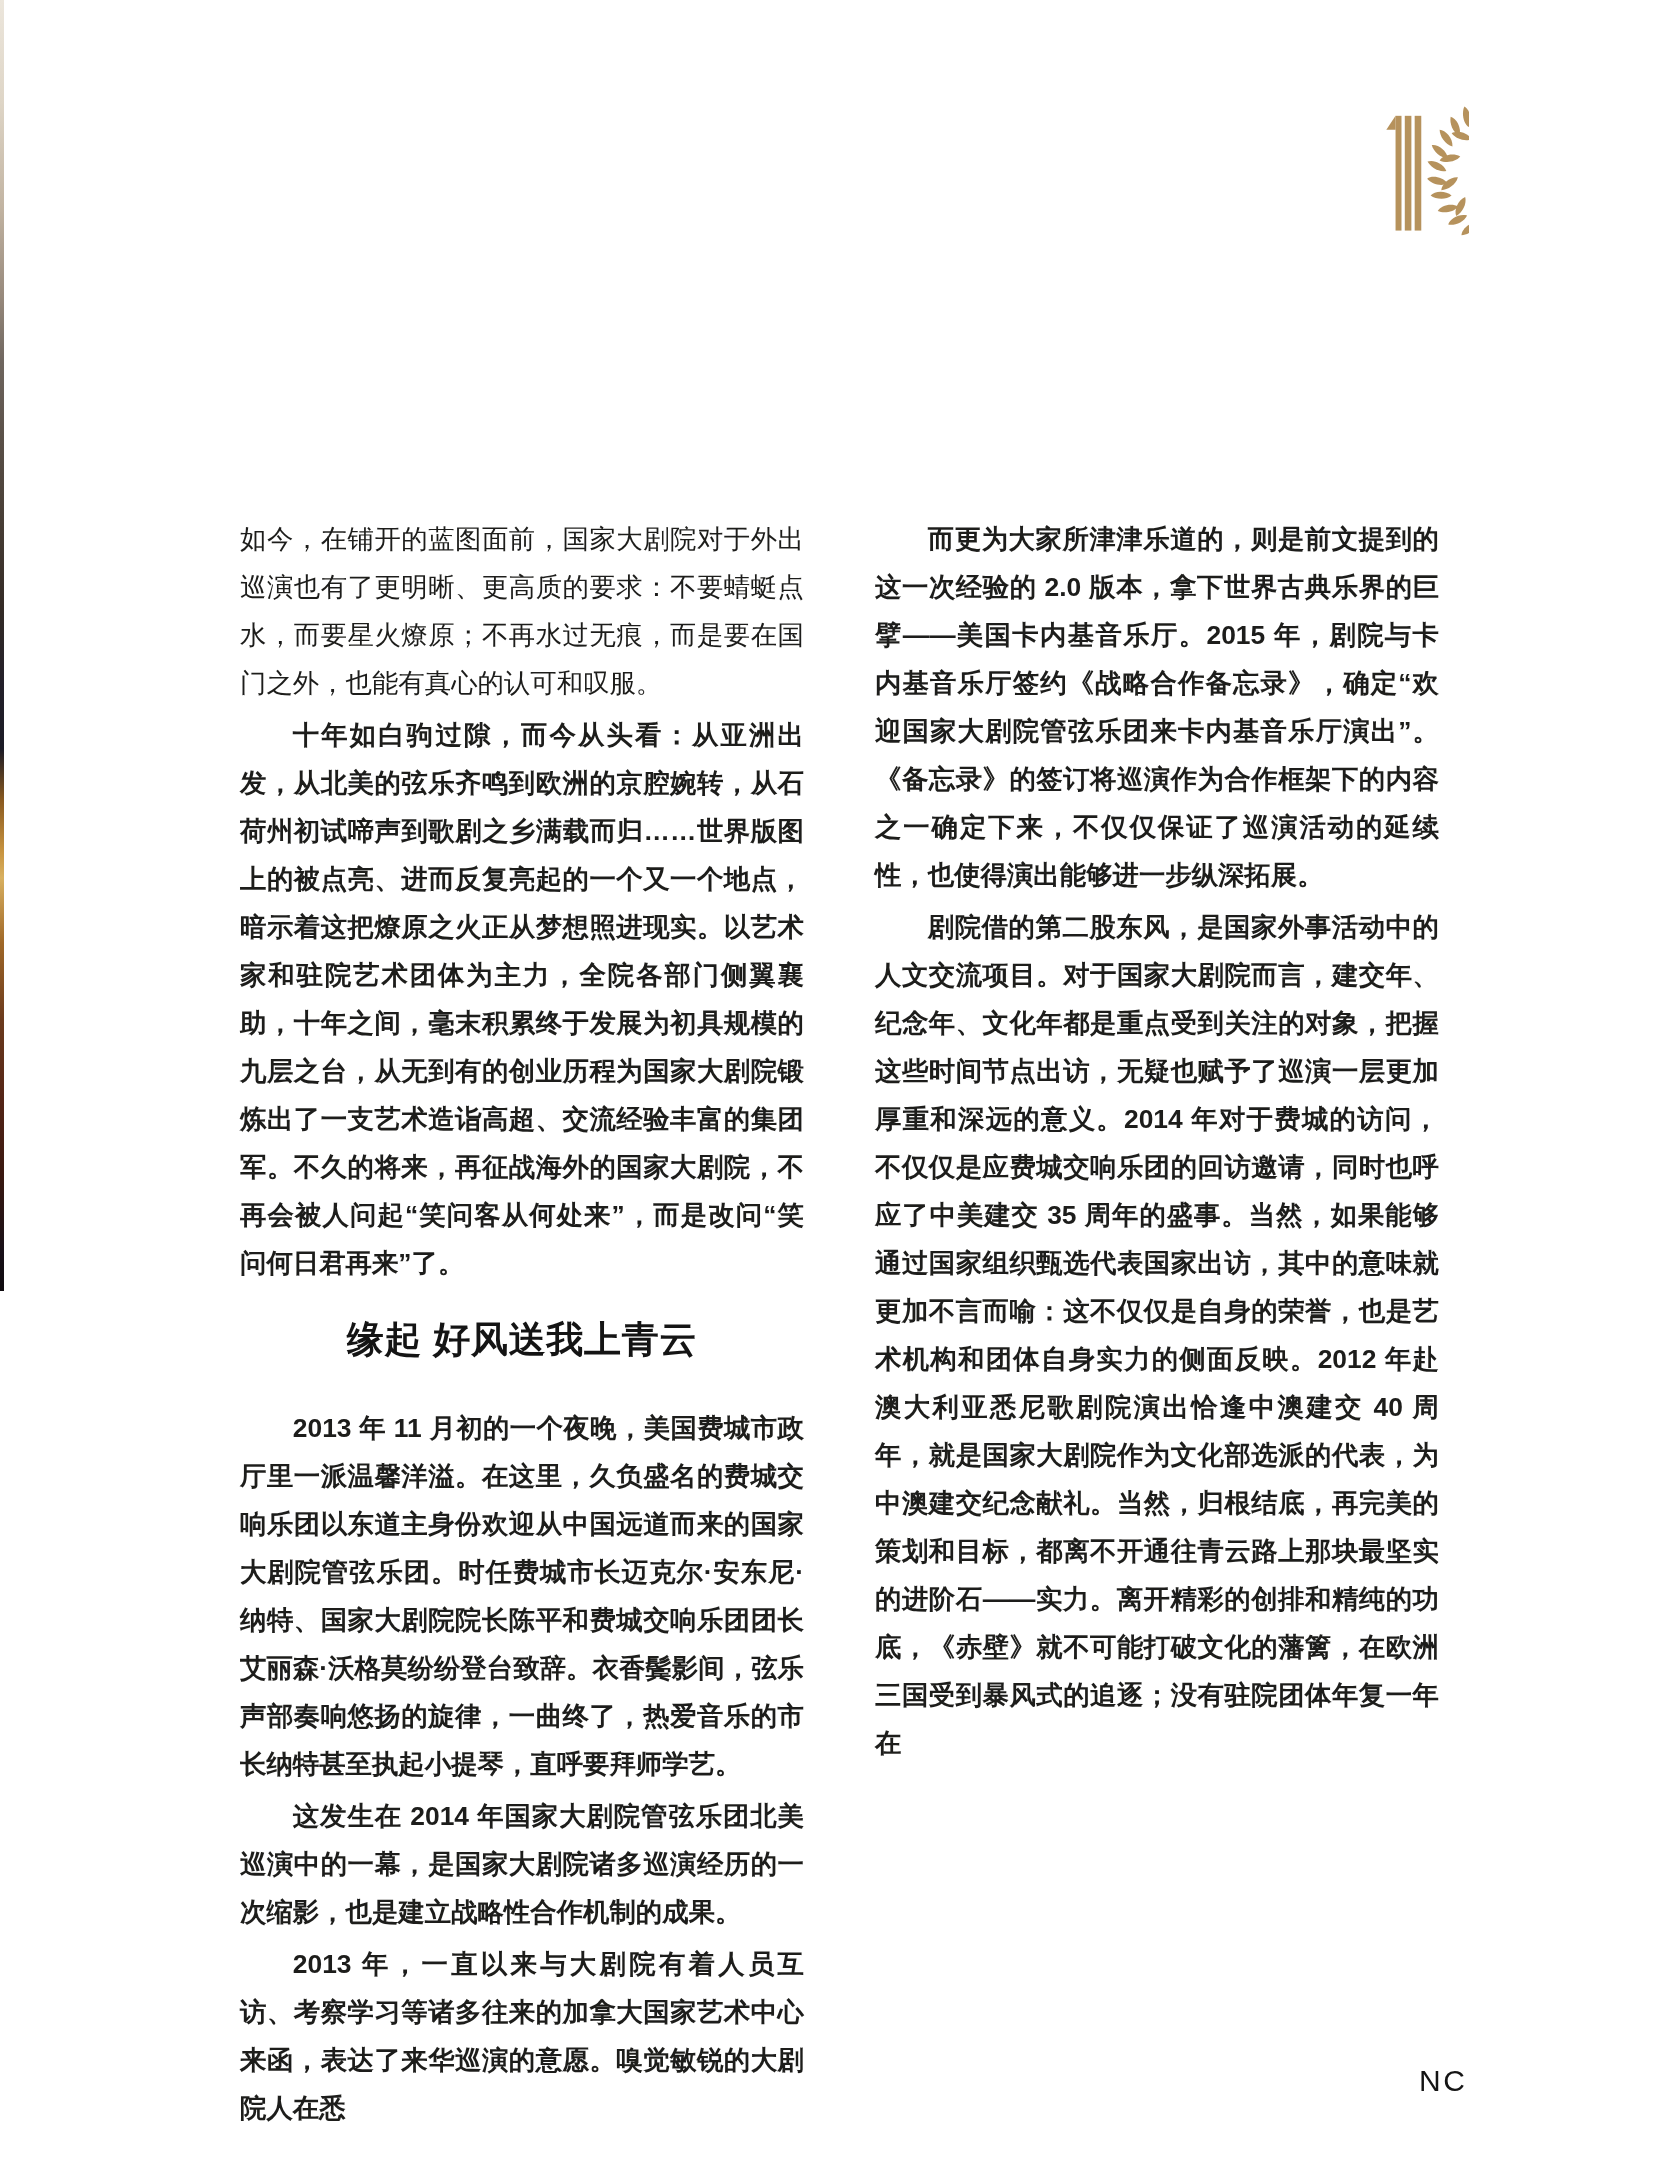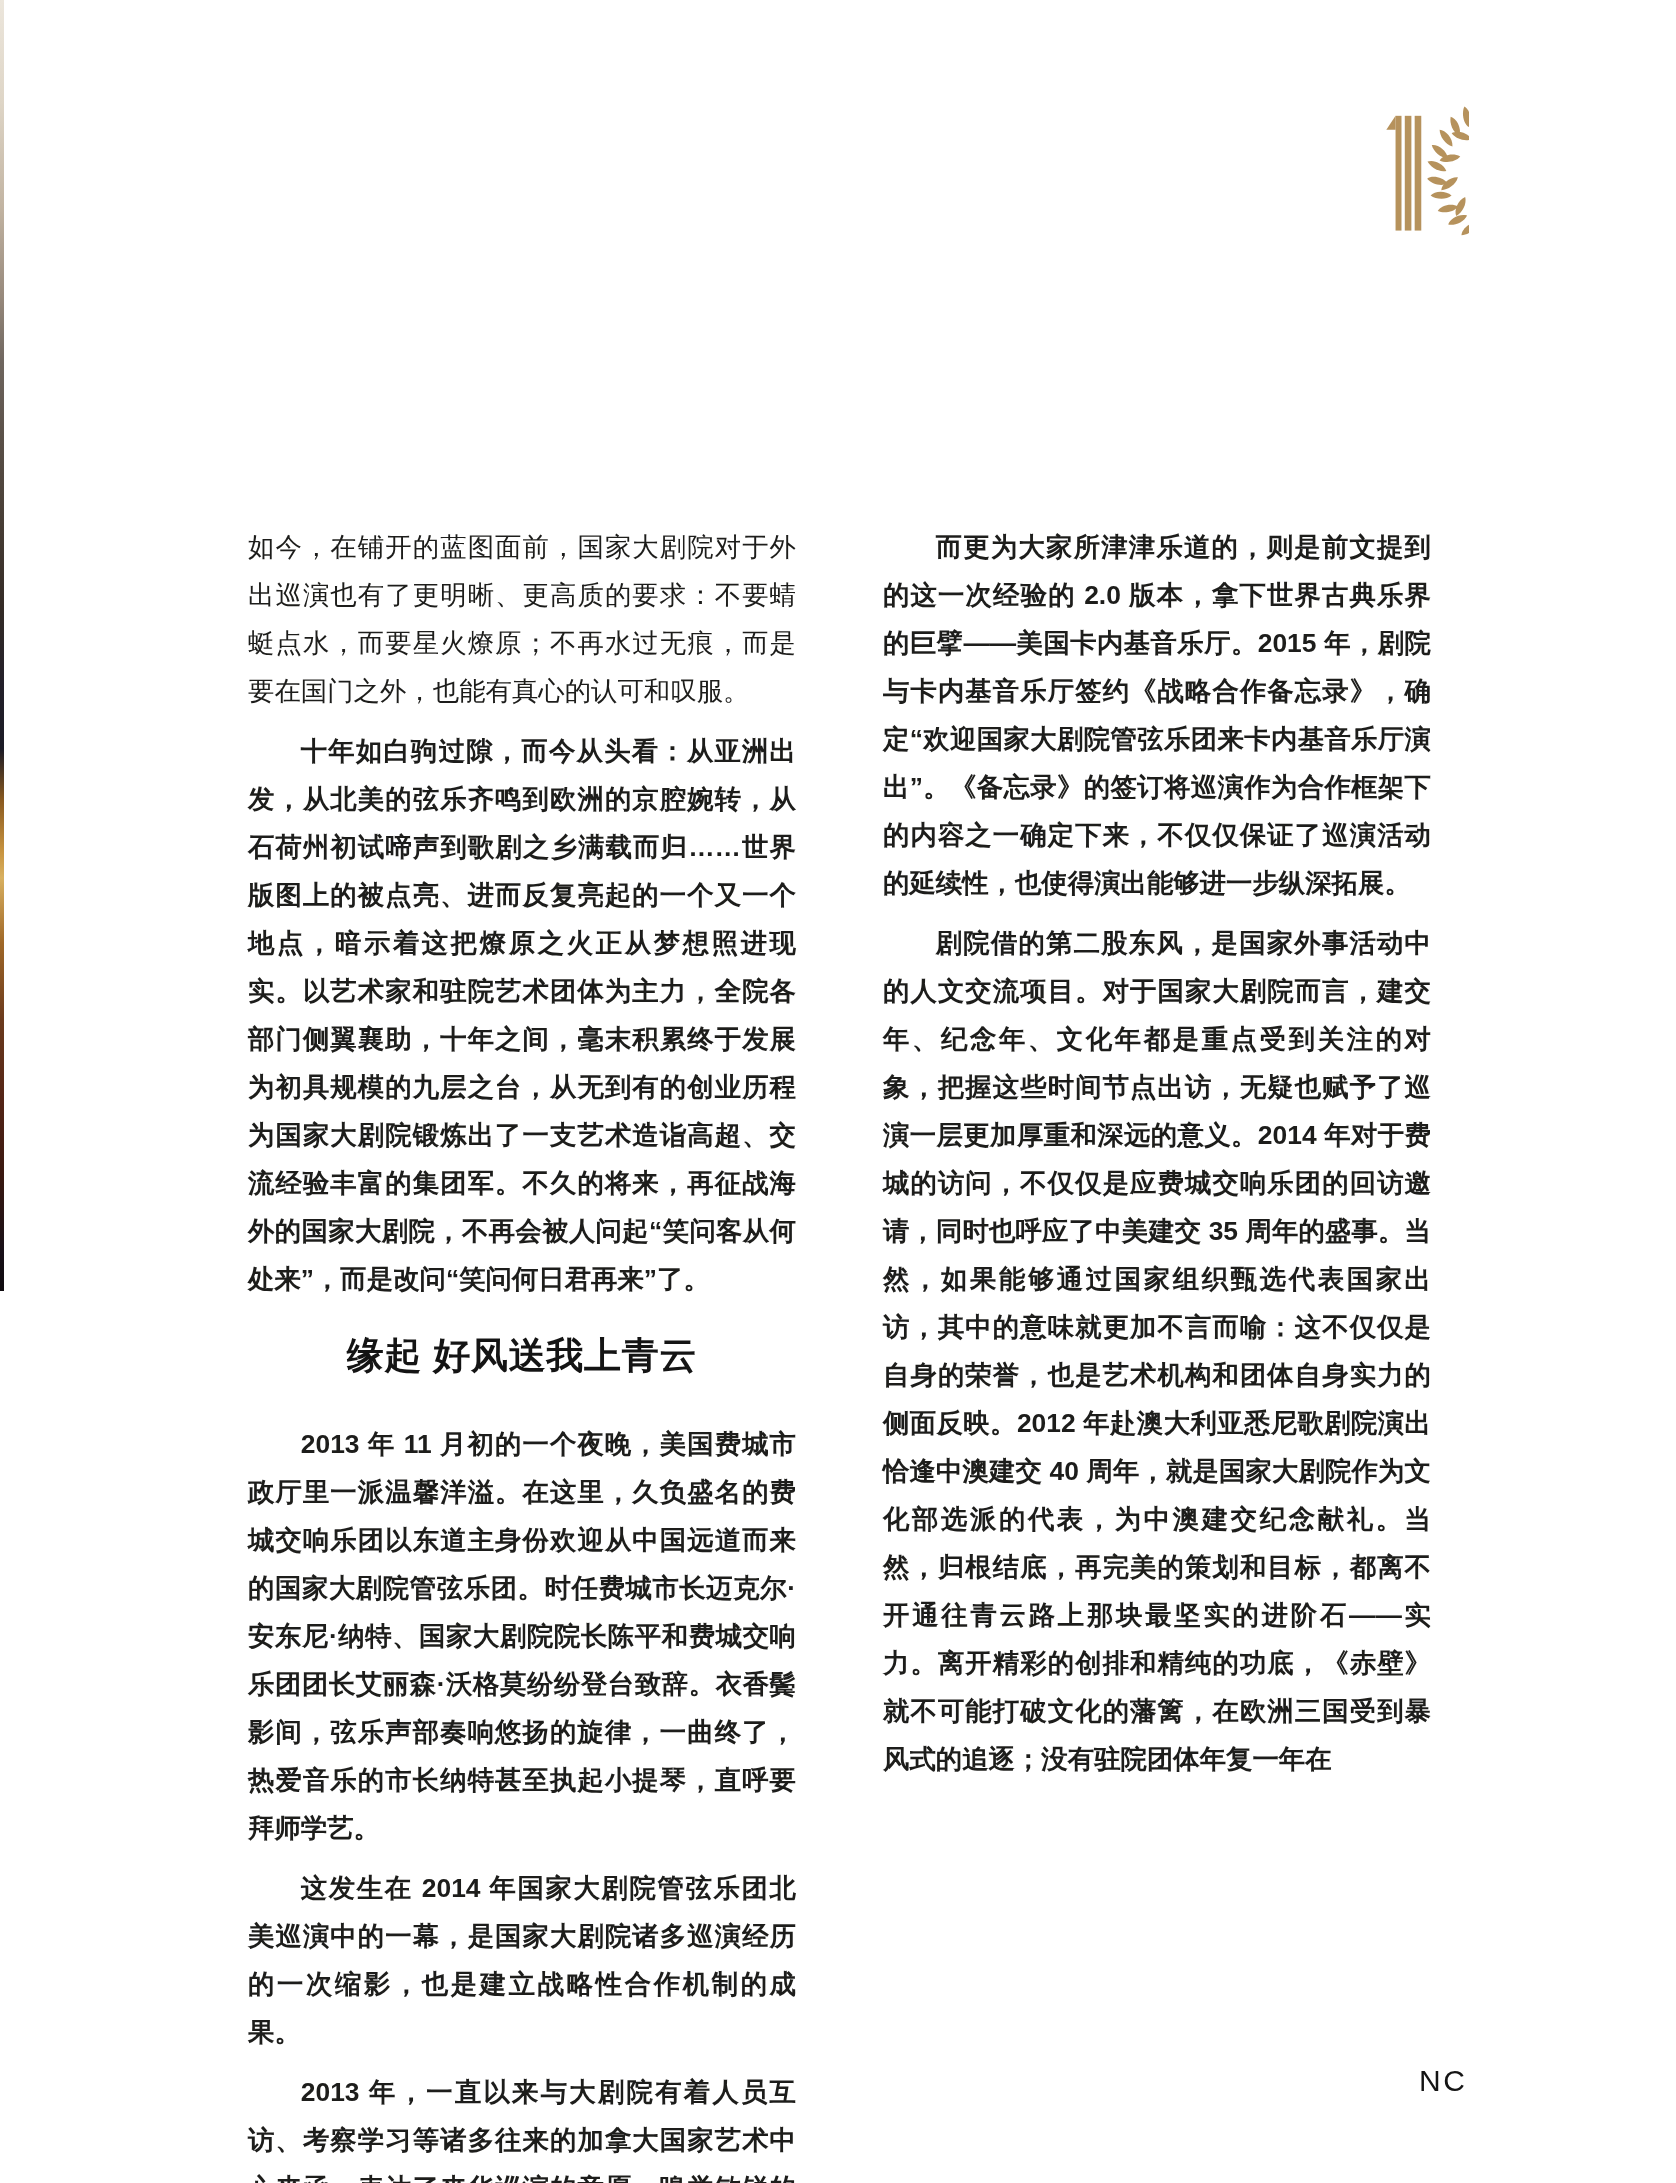--- a/index.html
+++ b/index.html
@@ -31,21 +31,21 @@
   }
   
   .col{
     position:absolute;top:511px;width:572px;
     font-size:26.4px;line-height:48px;
     text-align:justify;text-justify:inter-ideograph;
     word-break:break-all;
   }
   .col-left{left:236px;}
   .col-right{left:871px;}
-  .col p{margin:12px;padding:0;}
+  .col p{margin:4px;padding:0;}
   .col p.indent{text-indent:2em;font-weight:bold;}
   h2.section-heading{
     margin:33px 0 44px 0;
     font-size:37px;line-height:40px;font-weight:700;
     color:#141414;text-align:center;letter-spacing:0.7px;
   }
   
   .page-number{
     position:absolute;left:1419px;top:2064px;
     font-size:30px;line-height:34px;color:#141414;

